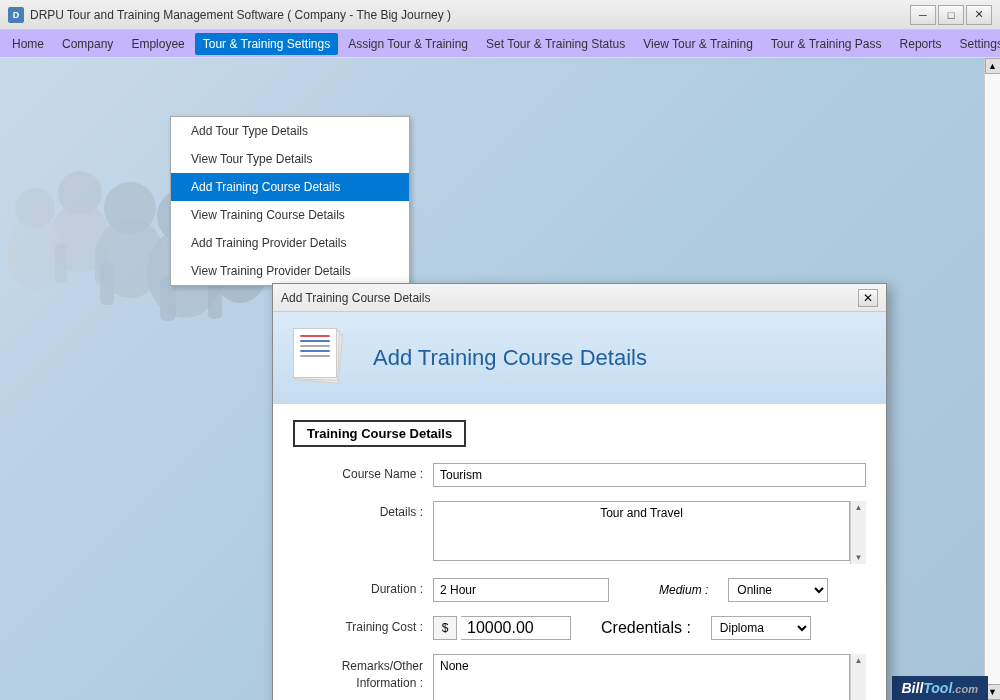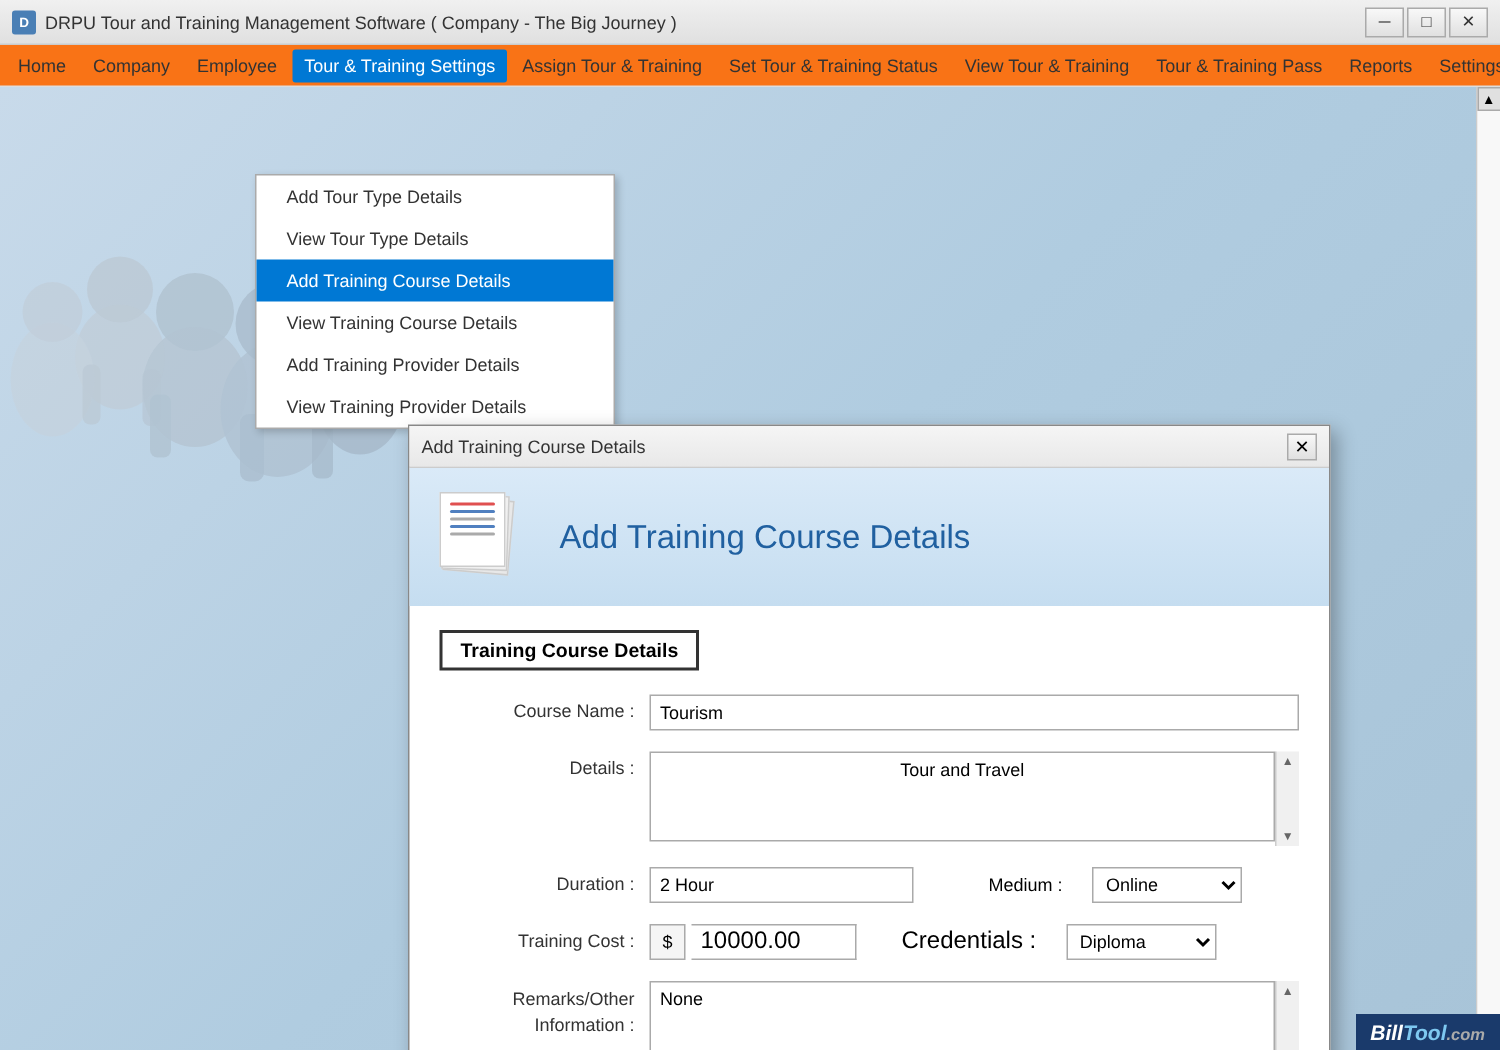--- a/index.html
+++ b/index.html
@@ -8,21 +8,21 @@
     
     .title-bar { background: linear-gradient(to bottom, #f0f0f0, #e0e0e0); height: 30px; display: flex; align-items: center; justify-content: space-between; padding: 0 8px; border-bottom: 1px solid #ccc; }
     .title-bar-left { display: flex; align-items: center; gap: 6px; }
     .title-bar-icon { width: 16px; height: 16px; background: #4a7fb5; border-radius: 2px; display: flex; align-items: center; justify-content: center; }
     .title-bar-icon span { color: white; font-size: 9px; font-weight: bold; }
     .title-bar-title { font-size: 12px; color: #333; text-align: right; }
     .title-bar-controls { display: flex; gap: 2px; }
     .title-bar-btn { width: 26px; height: 20px; border: 1px solid #aaa; background: linear-gradient(to bottom, #f8f8f8, #e0e0e0); cursor: pointer; display: flex; align-items: center; justify-content: center; font-size: 11px; color: #333; }
 
     
-    .menu-bar { background: #f97316; height: 28px; display: flex; align-items: center; padding: 0 4px; border-bottom: 1px solid #ddd; gap: 2px; }
+    .menu-bar { background: #c4b5fd; height: 28px; display: flex; align-items: center; padding: 0 4px; border-bottom: 1px solid #ddd; gap: 2px; }
     .menu-item { padding: 4px 8px; cursor: pointer; font-size: 12px; color: #333; border-radius: 2px; white-space: nowrap; }
     .menu-item.active { background: #0078d4; color: white; }
 
     
     .main-area { width: 1000px; height: 642px; background: linear-gradient(135deg, #c8daea 0%, #b0cce0 50%, #a8c4d8 100%); position: relative; overflow: hidden; }
 
     
     .right-scrollbar { position: absolute; right: 0; top: 0; width: 16px; height: 642px; background: #f0f0f0; border-left: 1px solid #ccc; display: flex; flex-direction: column; align-items: center; }
     .scroll-btn { width: 16px; height: 16px; background: #e0e0e0; border: 1px solid #aaa; display: flex; align-items: center; justify-content: center; cursor: pointer; font-size: 9px; }
     .scroll-track { flex: 1; width: 16px; background: #f8f8f8; }
@@ -64,21 +64,21 @@
     .cost-group { display: flex; align-items: center; gap: 4px; }
     .dollar-box { width: 24px; height: 24px; border: 1px solid #aaa; display: flex; align-items: center; justify-content: center; font-size: 12px; background: #f5f5f5; }
     .cost-input { width: 110px; height: 24px; border: 1px solid #aaa; border-left: none; padding: 2px 6px; font-size: 16px; }
 
     .remarks-textarea { width: 100%; height: 54px; border: 1px solid #aaa; padding: 4px 6px; font-size: 12px; resize: none; outline: none; font-family: inherit; }
     .textarea-wrapper { position: relative; flex: 1; }
     .textarea-scroll { position: absolute; right: 0; top: 0; width: 16px; height: 100%; background: #f0f0f0; border-left: 1px solid #ccc; display: flex; flex-direction: column; align-items: center; justify-content: space-between; }
     .ta-scroll-btn { font-size: 8px; color: #666; padding: 2px; }
 
     
-    .billtool-watermark { position: absolute; bottom: 0; right: 0; background: #1a3a6b; color: white; padding: 4px 10px; font-size: 14px; font-weight: bold; font-style: italic; }
+    .billtool-watermark { position: absolute; bottom: 0; right: 12px; background: #1a3a6b; color: white; padding: 4px 10px; font-size: 14px; font-weight: bold; font-style: italic; }
     .billtool-watermark span.bill { color: white; }
     .billtool-watermark span.tool { color: #7ec8f0; }
     .billtool-watermark span.com { color: #aaa; font-size: 11px; }
 
     
     .people-svg { width: 280px; height: 400px; opacity: 0.6; }
   </style>
 </head>
 <body>
 
@@ -200,21 +200,21 @@
             <span class="ta-scroll-btn">▼</span>
           </div>
         </div>
       </div>
 
       
       <div class="form-row">
         <div class="form-label">Duration :</div>
         <div class="form-control" style="display:flex; align-items:center; gap:20px;">
           <input class="form-input duration-input" type="text" style="width: 176px;" value="2 Hour">
-          <span style="font-size:12px; white-space:nowrap; margin-left:30px;">Medium :</span>
+          <span style="font-size:12px; white-space:nowrap; margin-left:30px;font-style:italic;">Medium :</span>
           <select class="form-select">
             <option>Online</option>
             <option>Offline</option>
             <option>Hybrid</option>
           </select>
         </div>
       </div>
 
       
       <div class="form-row">

